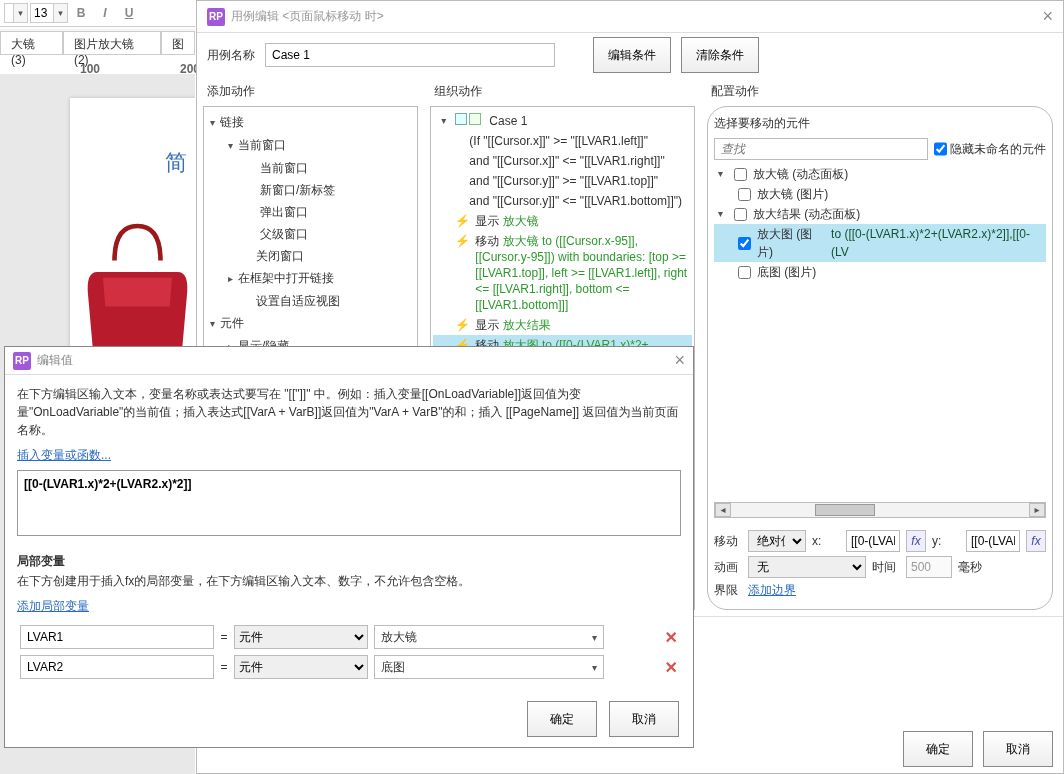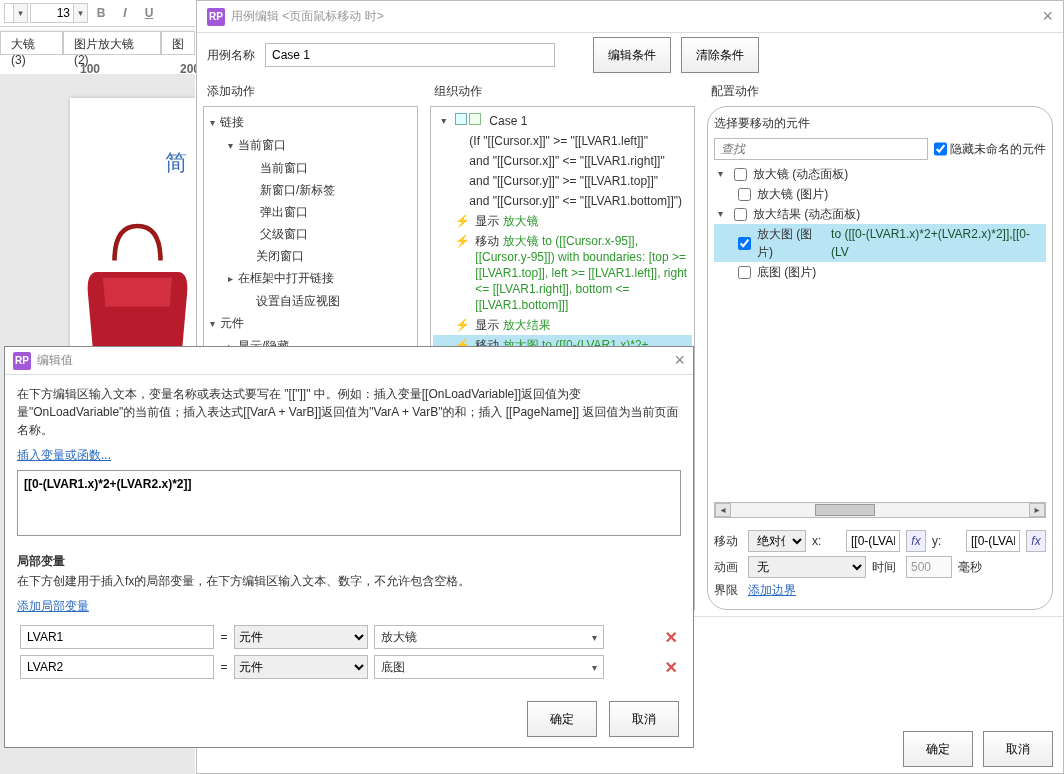--- a/index.html
+++ b/index.html
@@ -116,21 +116,21 @@
 </head>
 <body>
 
 <div class="editor-bg">
   <div class="toolbar-bg">
     <div class="combo">
         <input style="width: 10px;">
         <span class="combo-btn">▾</span>
       </div>
     <div class="combo">
-        <input style="width: 44px; text-align: right;" value="13">
+        <input style="width: 24px;" value="13">
         <span class="combo-btn">▾</span>
       </div>
     <div class="iconbtn">B</div>
     <div class="iconbtn" style="font-style:italic;">I</div>
     <div class="iconbtn" style="text-decoration:underline;">U</div>
   </div>
   <div class="tabs-bg">
     <div class="tab">大镜 (3)</div>
     <div class="tab">图片放大镜 (2)</div>
     <div class="tab">图</div>

